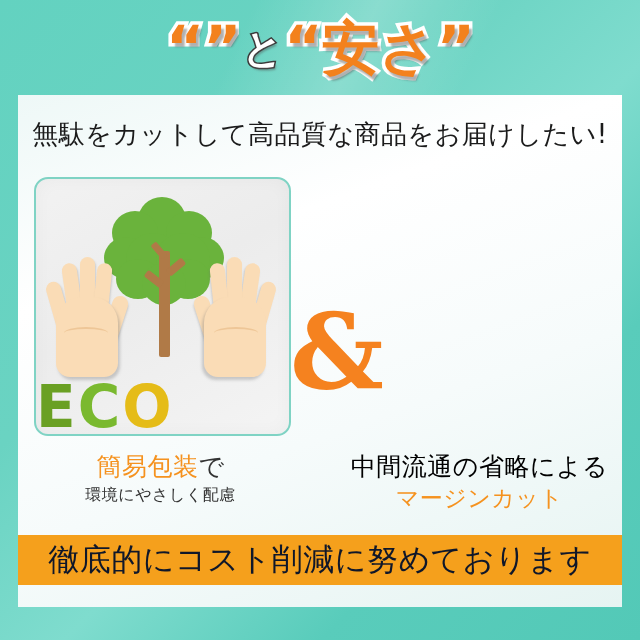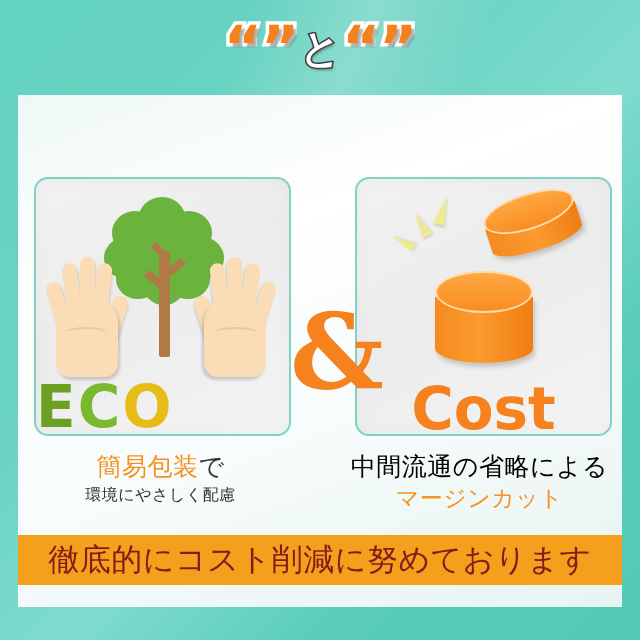--- a/index.html
+++ b/index.html
@@ -174,40 +174,42 @@
     margin-top:3px;font-size:16px;color:#333333;letter-spacing:.5px;
     font-family:"DejaVu Sans","Liberation Sans",sans-serif;
   }
   .cap-sub.orange{color:#f5921f;font-size:23px;margin-top:1px;}
   
   .banner{
     position:absolute;left:0;top:440px;width:604px;height:50px;
     background:#f5a01c;display:flex;align-items:center;justify-content:center;
   }
   .banner span{
-    color:#7f1d1d;font-size:31px;letter-spacing:.5px;
+    color:#0f172a;font-size:31px;letter-spacing:.5px;
     font-family:"DejaVu Sans","Liberation Sans",sans-serif;
   }
 </style>
 </head>
 <body>
 
 <div id="poster">
   <div class="bg-sheen"></div>
 
   <div class="title-band">
     <span class="t-seg t-orange">“</span>
     <span class="t-seg t-orange">”</span>
     <span class="t-seg t-and">と</span>
     <span class="t-seg t-orange">“</span>
+    <span class="t-seg t-orange">安さ</span>
     <span class="t-seg t-orange">”</span>
   </div>
 
   <div class="card">
 
+    <div class="lead">無駄をカットして高品質な商品をお届けしたい!</div>
 
     <div class="panels">
 
       <div class="panel panel-left">
         <div class="tree">
           <div class="canopy">
             <div class="leaf" style="left:34px;top:0;width:48px;height:46px;"></div>
             <div class="leaf" style="left:8px;top:14px;width:46px;height:44px;"></div>
             <div class="leaf" style="left:62px;top:14px;width:46px;height:44px;"></div>
             <div class="leaf" style="left:0;top:40px;width:44px;height:42px;"></div>
@@ -243,36 +245,20 @@
           <div class="palm-line"></div>
         </div>
 
         <div class="eco-word">
           <span class="eco-e">E</span><span class="eco-c">C</span><span class="eco-o">O</span>
         </div>
       </div>
 
       <div class="amp">&amp;</div>
 
-      <div class="panel panel-right">
-        <div class="spark sp1"></div>
-        <div class="spark sp2"></div>
-        <div class="spark sp3"></div>
-
-        <div class="coin-lid">
-          <div class="lid-side"></div>
-          <div class="lid-top"></div>
-        </div>
-        <div class="coin-body">
-          <div class="cyl-side"></div>
-          <div class="cyl-top"></div>
-        </div>
-
-        <div class="cost-word">Cost</div>
-      </div>
     </div>
 
     <div class="cap cap-right">
       <div class="cap-main dk">中間流通の省略による</div>
       <div class="cap-sub orange">マージンカット</div>
     </div>
 
     <div class="cap cap-left">
       <div class="cap-main">
         <span class="hl">簡易包装</span><span class="dk">で</span>

